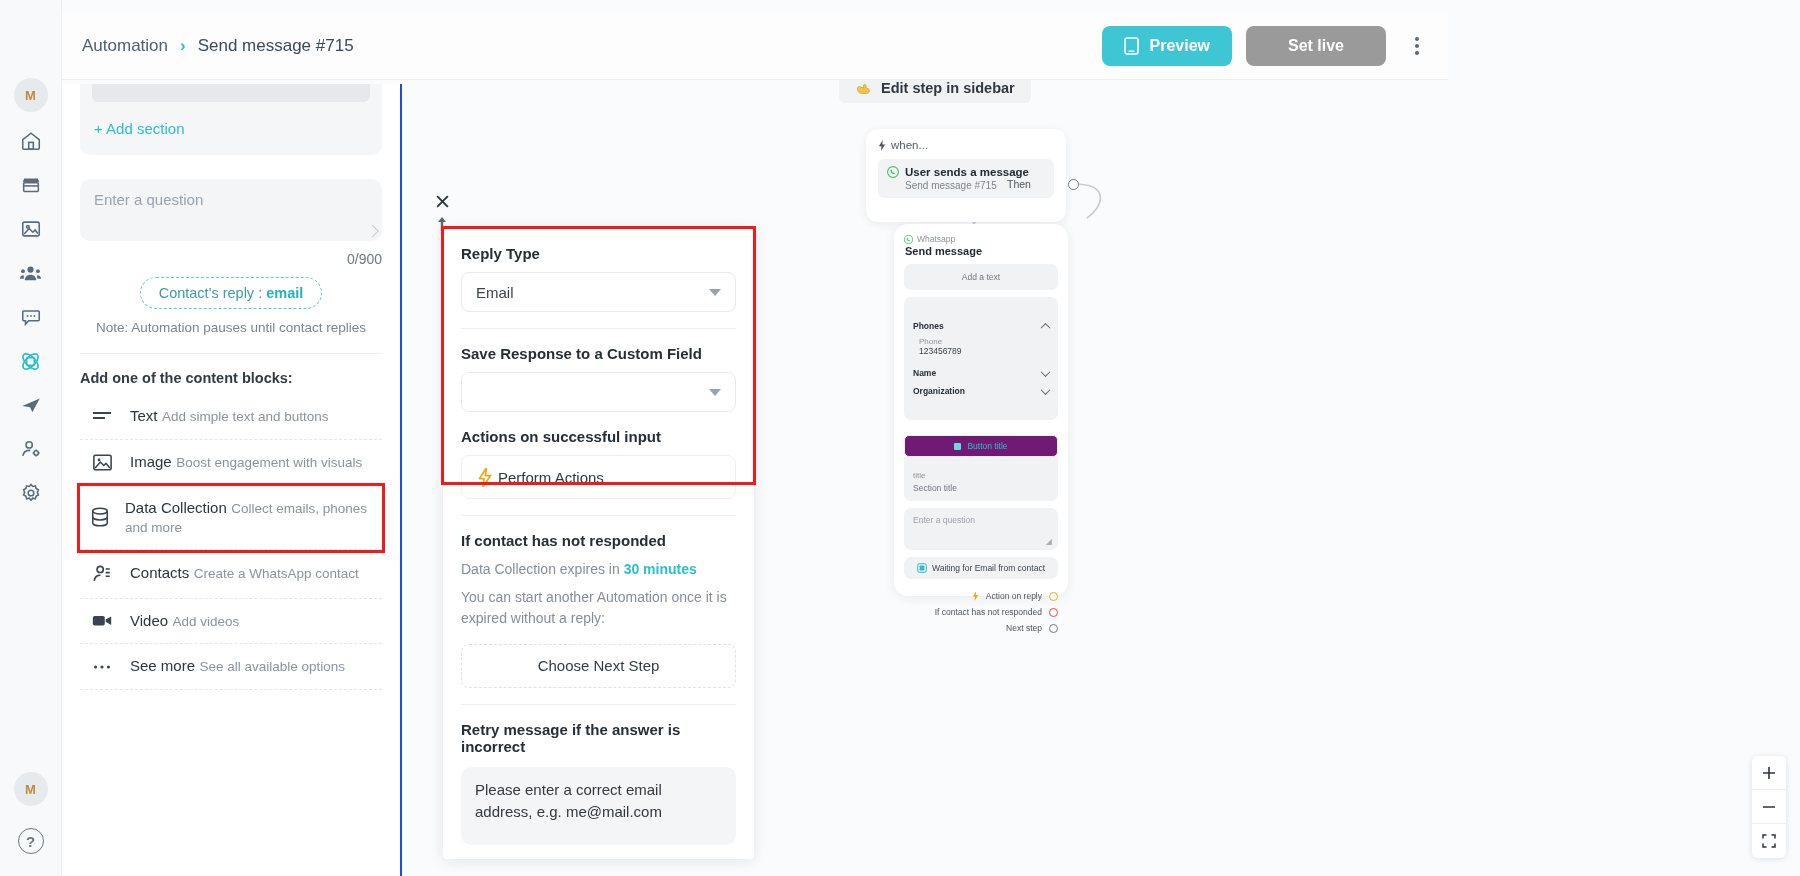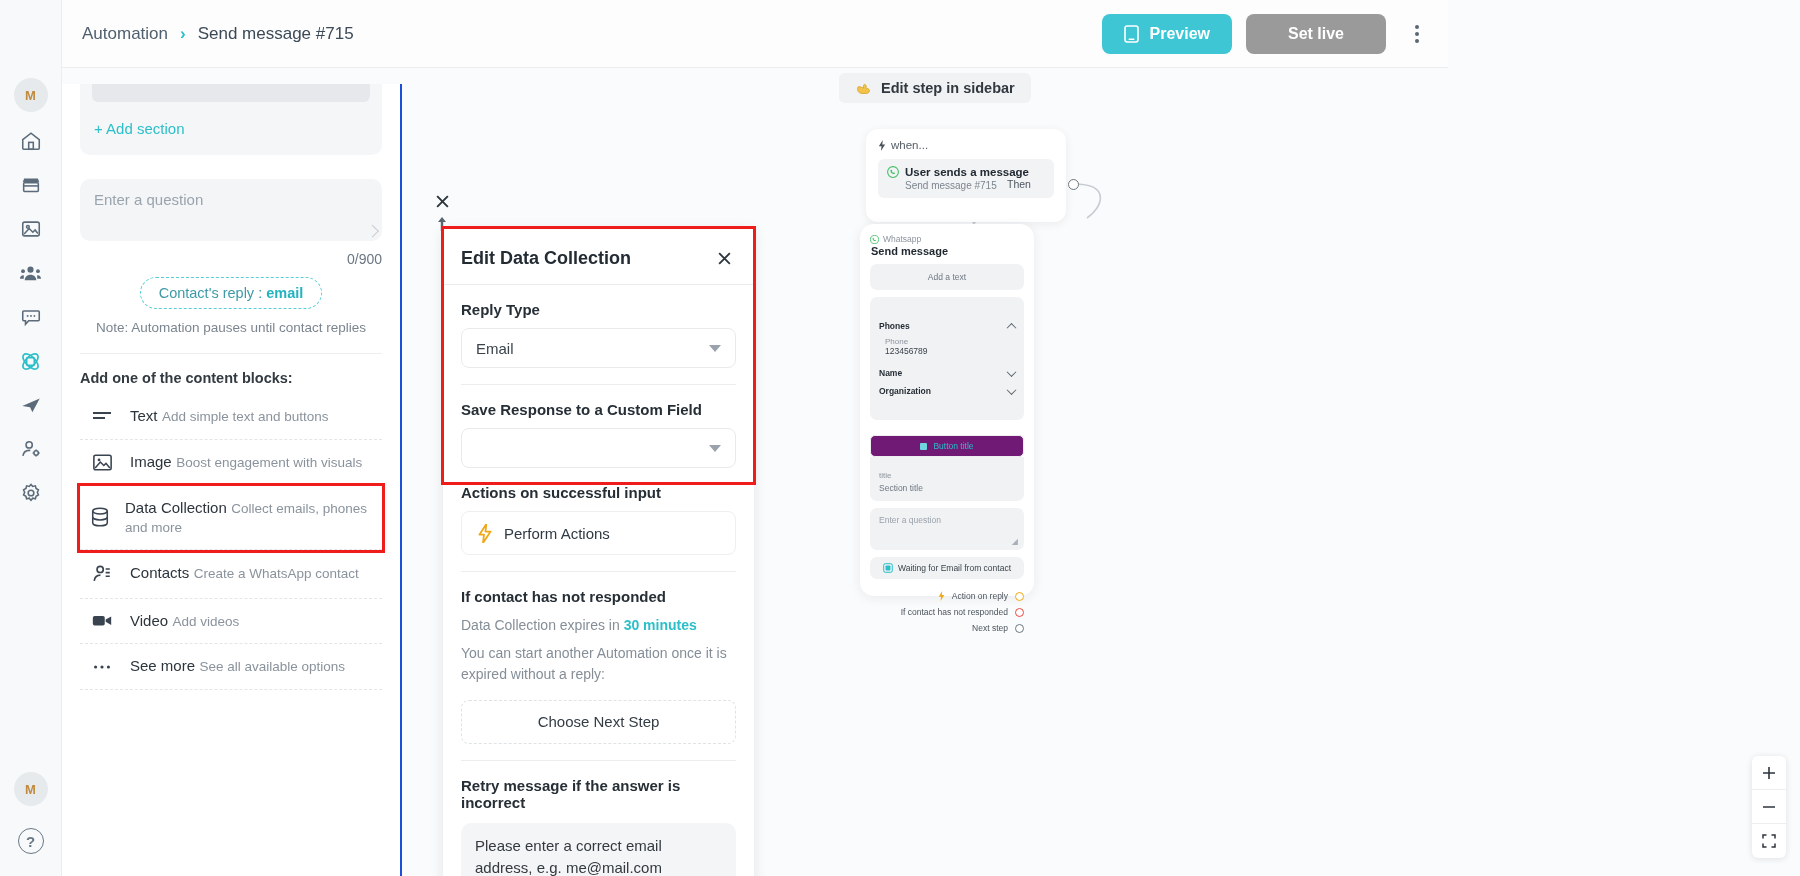--- a/index.html
+++ b/index.html
@@ -6,21 +6,21 @@
   html, body {
     width: 1800px; height: 876px;
     font-family: "Liberation Sans", sans-serif;
     background: #ffffff;
     overflow: hidden;
   }
   .app { position: relative; width: 1800px; height: 876px; background: #fafbfc; }
 
   
   .topbar {
-    position: absolute; left: 0; top: 0; width: 1448px; height: 68px;
+    position: absolute; left: 0; top: 12px; width: 1448px; height: 68px;
     background: #fdfdfd; border-bottom: 1px solid #eceef0;
     display: flex; align-items: center; z-index: 40;
   }
   .logo-cell {
     width: 62px; height: 68px; display: flex; align-items: center; justify-content: center;
     background: #f7f9fa;
   }
   .logo-mark { width: 34px; height: 34px; }
   .breadcrumb {
     display: flex; align-items: center; gap: 12px; margin-left: 20px;
@@ -148,21 +148,21 @@
     height: 40px; border: 1px solid #e8eaec; border-radius: 8px; background: #fff;
     display: flex; align-items: center; justify-content: space-between;
     padding: 0 14px; font-size: 15px; color: #3b444c; cursor: pointer;
   }
   .caret {
     width: 0; height: 0; border-left: 6px solid transparent; border-right: 6px solid transparent;
     border-top: 7px solid #9aa3ab;
   }
   .perform-actions {
     height: 44px; border: 1px solid #edeff1; border-radius: 8px; background: #fff;
-    display: flex; align-items: center; gap: 12px; padding: 0 16px;
+    display: flex; align-items: center; gap: 6px; padding: 0 16px;
     font-size: 15px; color: #2f3943; cursor: pointer;
   }
   .soft-rule { height: 1px; background: #ededef; margin: 16px 0 0; }
   .muted-line { font-size: 14px; color: #858e97; margin-top: 8px; line-height: 1.45; }
   .muted-line .accent { color: #2bbfc9; font-weight: 600; }
   .choose-next {
     height: 44px; border: 1px dashed #dfe3e6; border-radius: 8px; background: #fff;
     display: flex; align-items: center; justify-content: center;
     font-size: 15px; color: #333c45; cursor: pointer; margin-top: 16px;
   }
@@ -207,21 +207,21 @@
   .nt-title { font-size: 11.5px; font-weight: 700; color: #222a32; display: flex; align-items: center; gap: 6px; }
   .nt-sub { font-size: 10px; color: #7c858e; margin-top: 2px; margin-left: 18px; }
   .then-label {
     position: absolute; left: 605px; top: 110px; font-size: 10.5px; color: #4e5760;
   }
   .port-open {
     position: absolute; width: 11px; height: 11px; border-radius: 50%;
     border: 1.6px solid #6d7780; background: #fff;
   }
   .node-send {
-    position: absolute; left: 458px; top: 156px; width: 174px; height: 372px;
+    position: absolute; left: 492px; top: 156px; width: 174px; height: 372px;
     background: #fff; border-radius: 14px; box-shadow: 0 2px 12px rgba(25,35,50,.08);
     padding: 10px 10px 12px;
   }
   .ns-chan { font-size: 8.5px; color: #8c949c; display: flex; align-items: center; gap: 4px; }
   .ns-title { font-size: 11px; font-weight: 700; color: #1f272f; margin: 1px 0 7px 1px; }
   .ns-addtext {
     background: #f1f2f4; border-radius: 7px; height: 26px;
     display: flex; align-items: center; justify-content: center;
     font-size: 8.5px; color: #6e7780; margin-bottom: 7px;
   }
@@ -649,28 +649,20 @@
       <path d="M2 2 L12 12 M12 2 L2 12"></path>
     </svg>
   </div>
   <div class="panel-scroll-arrow">
     <svg width="10" height="16" viewBox="0 0 10 16">
       <path d="M5 1 L9 6 H6.2 V15 H3.8 V6 H1 Z" fill="#5a646e"></path>
     </svg>
   </div>
 
   <div class="dialog">
-    <div class="dlg-head">
-      <span class="dlg-title">Edit Data Collection</span>
-      <button class="dlg-close">
-        <svg width="15" height="15" viewBox="0 0 14 14" stroke="currentColor" stroke-width="1.7">
-          <path d="M2 2 L12 12 M12 2 L2 12"></path>
-        </svg>
-      </button>
-    </div>
     <div class="dlg-rule"></div>
     <div class="dlg-body">
 
       <div class="fld-label">Reply Type</div>
       <div class="select-box">
         <span>Email</span>
         <span class="caret"></span>
       </div>
 
       <div class="soft-rule"></div>

